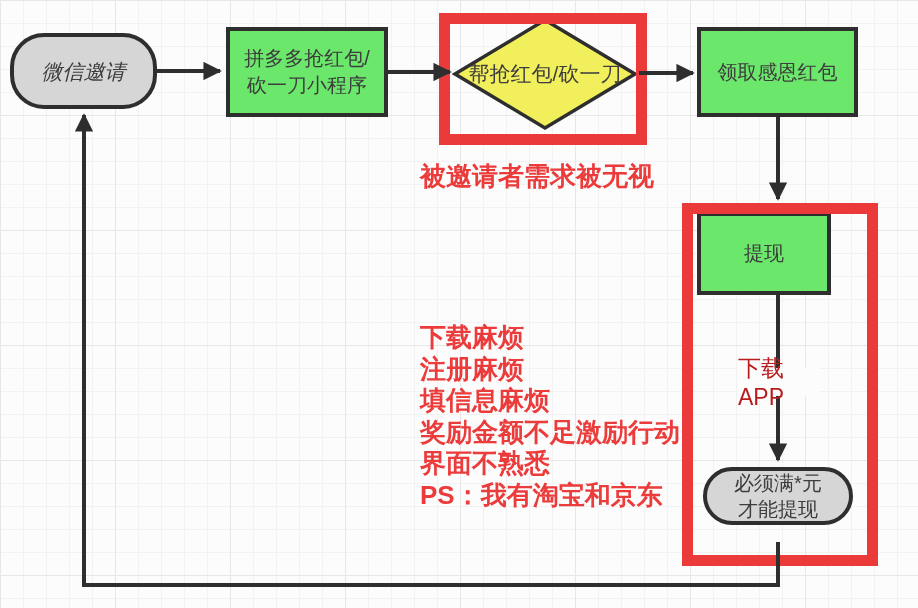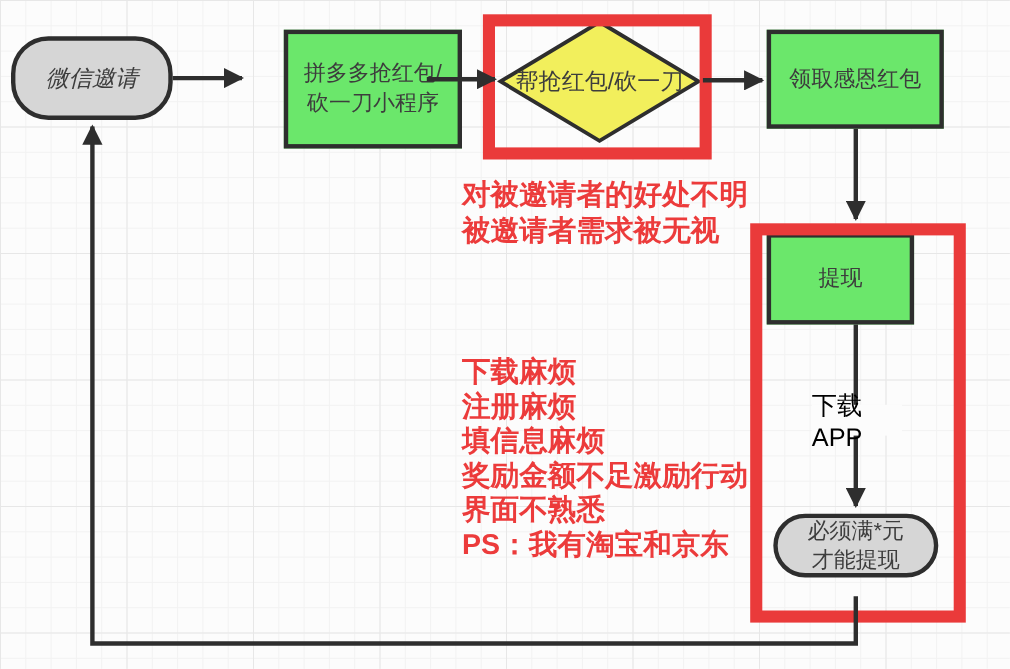--- a/index.html
+++ b/index.html
@@ -62,21 +62,21 @@
     position: absolute;
     left: 0; top: 0;
     z-index: 4;
     pointer-events: none;
   }
 
   .edge-label {
     position: absolute;
     z-index: 5;
     background: #fcfcfc;
-    color: #000000;
+    color: #b91c1c;
     font-size: 23px;
     display: flex;
     align-items: center;
     justify-content: center;
   }
 
   .note {
     position: absolute;
     z-index: 5;
     color: #ec3b3b;
@@ -88,21 +88,21 @@
 </style>
 </head>
 <body>
 
 <div class="canvas">
 
   <div class="node stadium" style="left:10px; top:33px; width:147px; height:76px; font-size:21px;font-style:italic;">
     <span>微信邀请</span>
   </div>
 
-  <div class="node rect" style="left:226px; top:27px; width:162px; height:108px;margin-left:32px;">
+  <div class="node rect" style="left:226px; top:27px; width:162px; height:90px;">
     <span>拼多多抢红包/</span>
     <span>砍一刀小程序</span>
   </div>
 
   <div class="diamond-wrap" style="left:452px; top:17px; width:186px; height:114px;">
     <svg width="186" height="114">
       <polygon points="93,3 183,57 93,111 3,57" stroke-width="3.5" stroke="#2e2e2e" fill="#f2ef5c"></polygon>
     </svg>
     <span class="diamond-label">帮抢红包/砍一刀</span>
   </div>
@@ -133,21 +133,20 @@
     <path d="M388,72 L450,72" stroke="#2e2e2e" stroke-width="4" fill="none" marker-end="url(#arrow)"></path>
     <path d="M639,73 L693,73" stroke="#2e2e2e" stroke-width="4" fill="none" marker-end="url(#arrow)"></path>
     <path d="M778,117 L778,199" stroke="#2e2e2e" stroke-width="4" fill="none" marker-end="url(#arrow)"></path>
     <path d="M778,295 L778,460" stroke="#2e2e2e" stroke-width="4" fill="none" marker-end="url(#arrow)"></path>
     <path d="M778,542 L778,585 L84,585 L84,115" stroke="#2e2e2e" stroke-width="4" fill="none" marker-end="url(#arrow)"></path>
   </svg>
 
   <div class="edge-label" style="left:738px; top:368px; width:82px; height:28px;">下载APP</div>
 
   <div class="note note-1" style="left:420px; top:160px;">
-    <div>对被邀请者的好处不明</div>
     <div>被邀请者需求被无视</div>
   </div>
 
   <div class="note note-2" style="left:420px; top:322px;">
     <div>下载麻烦</div>
     <div>注册麻烦</div>
     <div>填信息麻烦</div>
     <div>奖励金额不足激励行动</div>
     <div>界面不熟悉</div>
     <div>PS：我有淘宝和京东</div>

